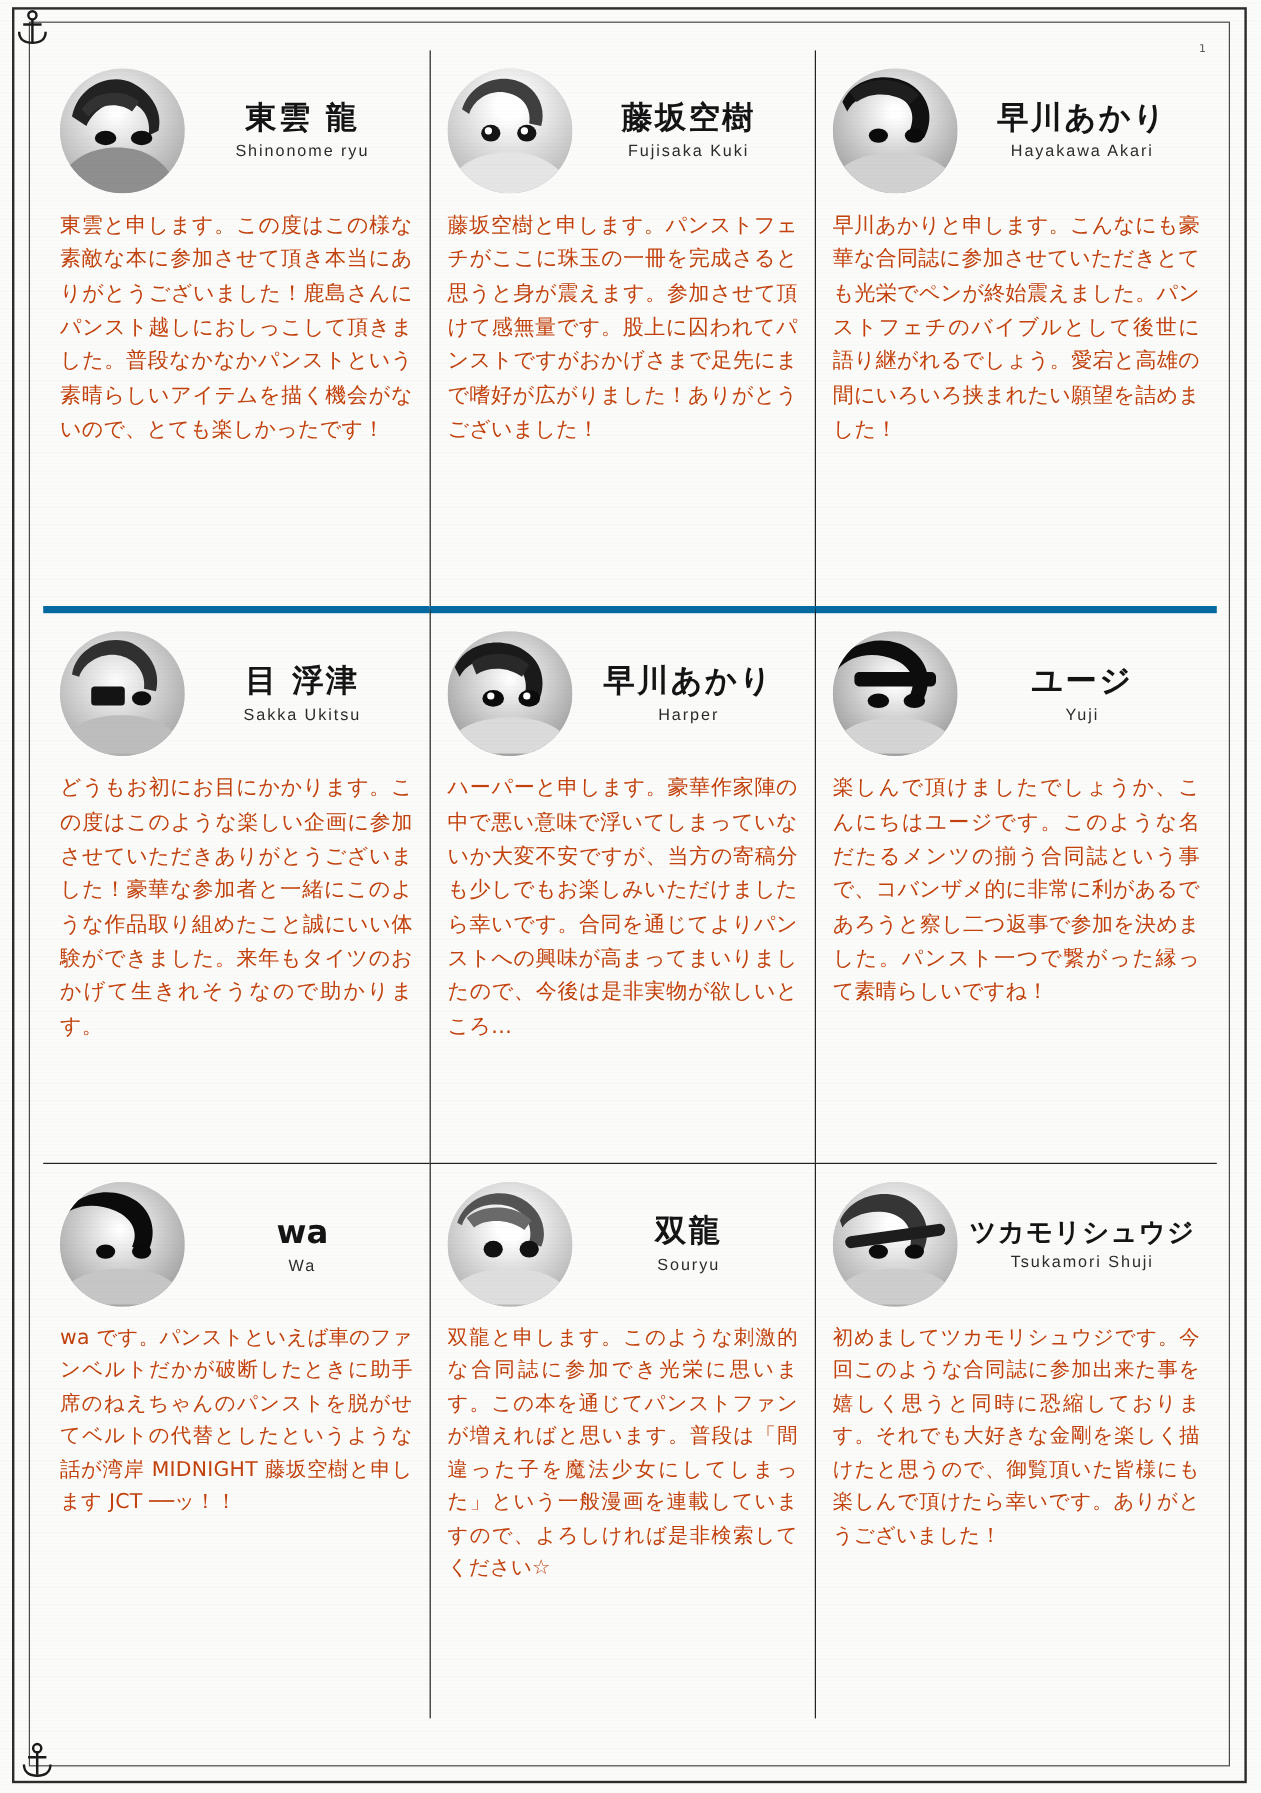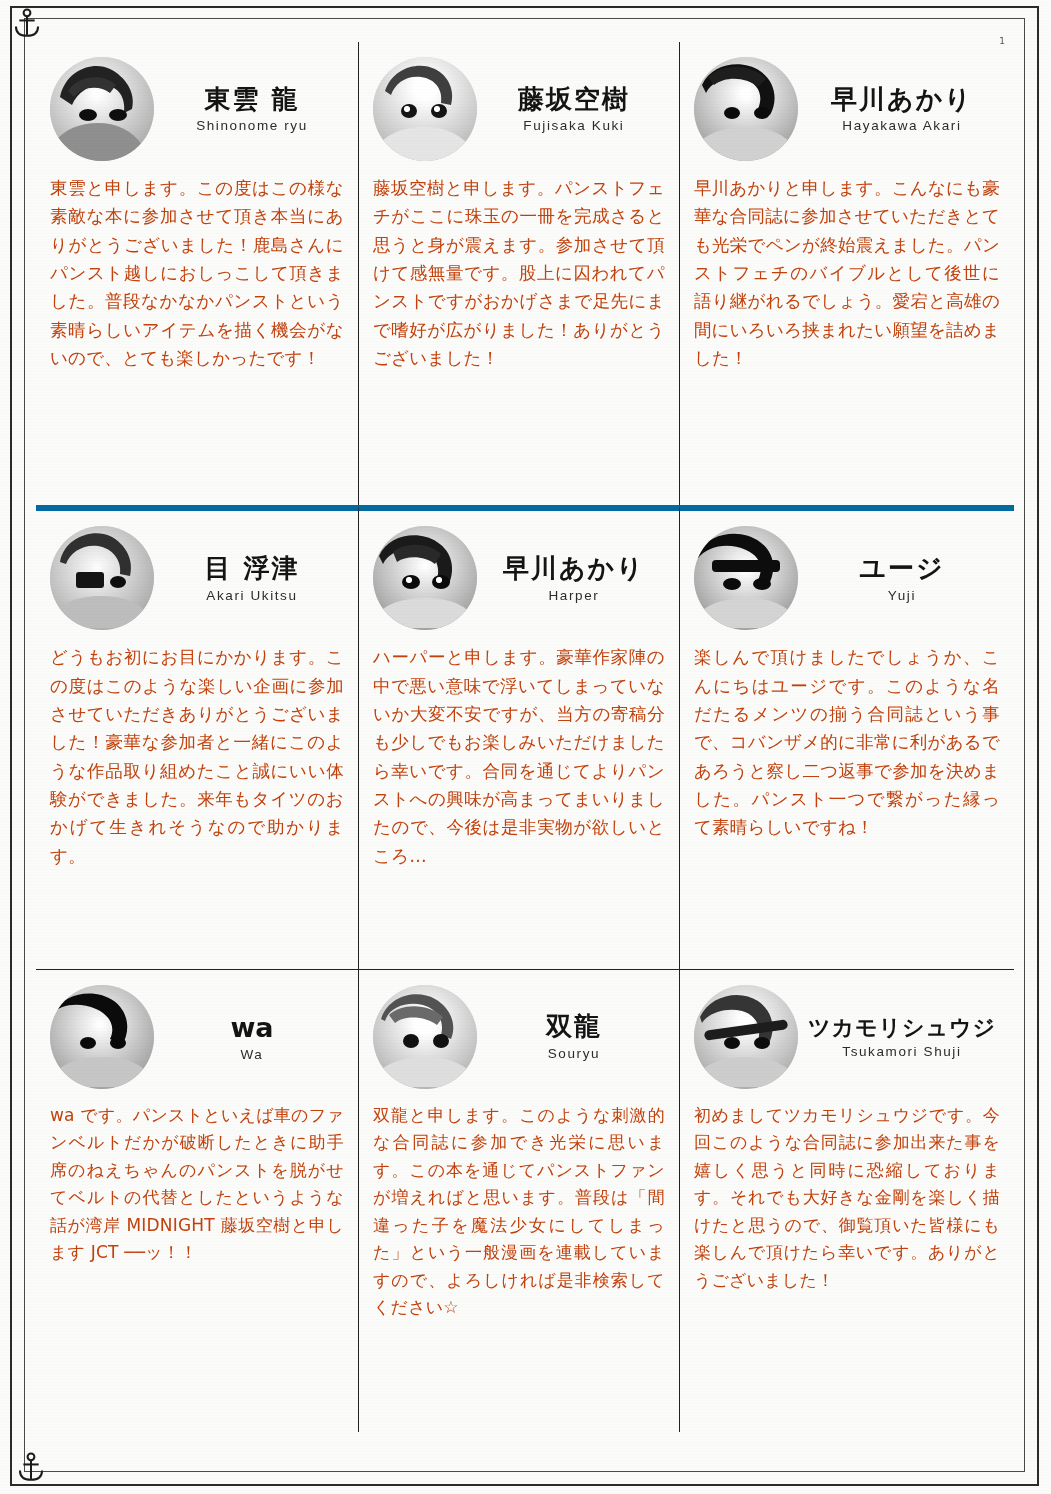--- a/index.html
+++ b/index.html
@@ -263,21 +263,21 @@
             <rect width="104" height="104" fill="url(#g4)"></rect>
             <path d="M10 36c4-24 32-34 50-26 16 8 24 24 20 40l-10-2c2-14-8-26-22-28-14-2-28 6-32 18z" fill="#3a3a3a"></path>
             <rect x="26" y="46" width="28" height="16" rx="3" fill="#222"></rect>
             <ellipse cx="68" cy="56" rx="8" ry="6" fill="#1d1d1d"></ellipse>
             <path d="M44 78c8 5 16 5 22 0" stroke="#2a2a2a" stroke-width="3" fill="none"></path>
             <path d="M0 92c12-16 28-22 52-22s40 8 52 24v8H0z" fill="#b5b5b5"></path>
           </svg>
         </div>
         <div class="names">
           <div class="name-jp">目 浮津</div>
-          <div class="name-ro">Akari Ukitsu</div>
+          <div class="name-ro">Sakka Ukitsu</div>
         </div>
       </div>
       <div class="body-text">どうもお初にお目にかかります。この度はこのような楽しい企画に参加させていただきありがとうございました！豪華な参加者と一緒にこのような作品取り組めたこと誠にいい体験ができました。来年もタイツのおかげて生きれそうなので助かります。</div>
     </div>
 
     <div class="cell col-mid row-mid-top">
       <div class="head">
         <div class="avatar">
           <svg class="sk" viewBox="0 0 104 104" preserveAspectRatio="xMidYMid slice">
             <defs>

